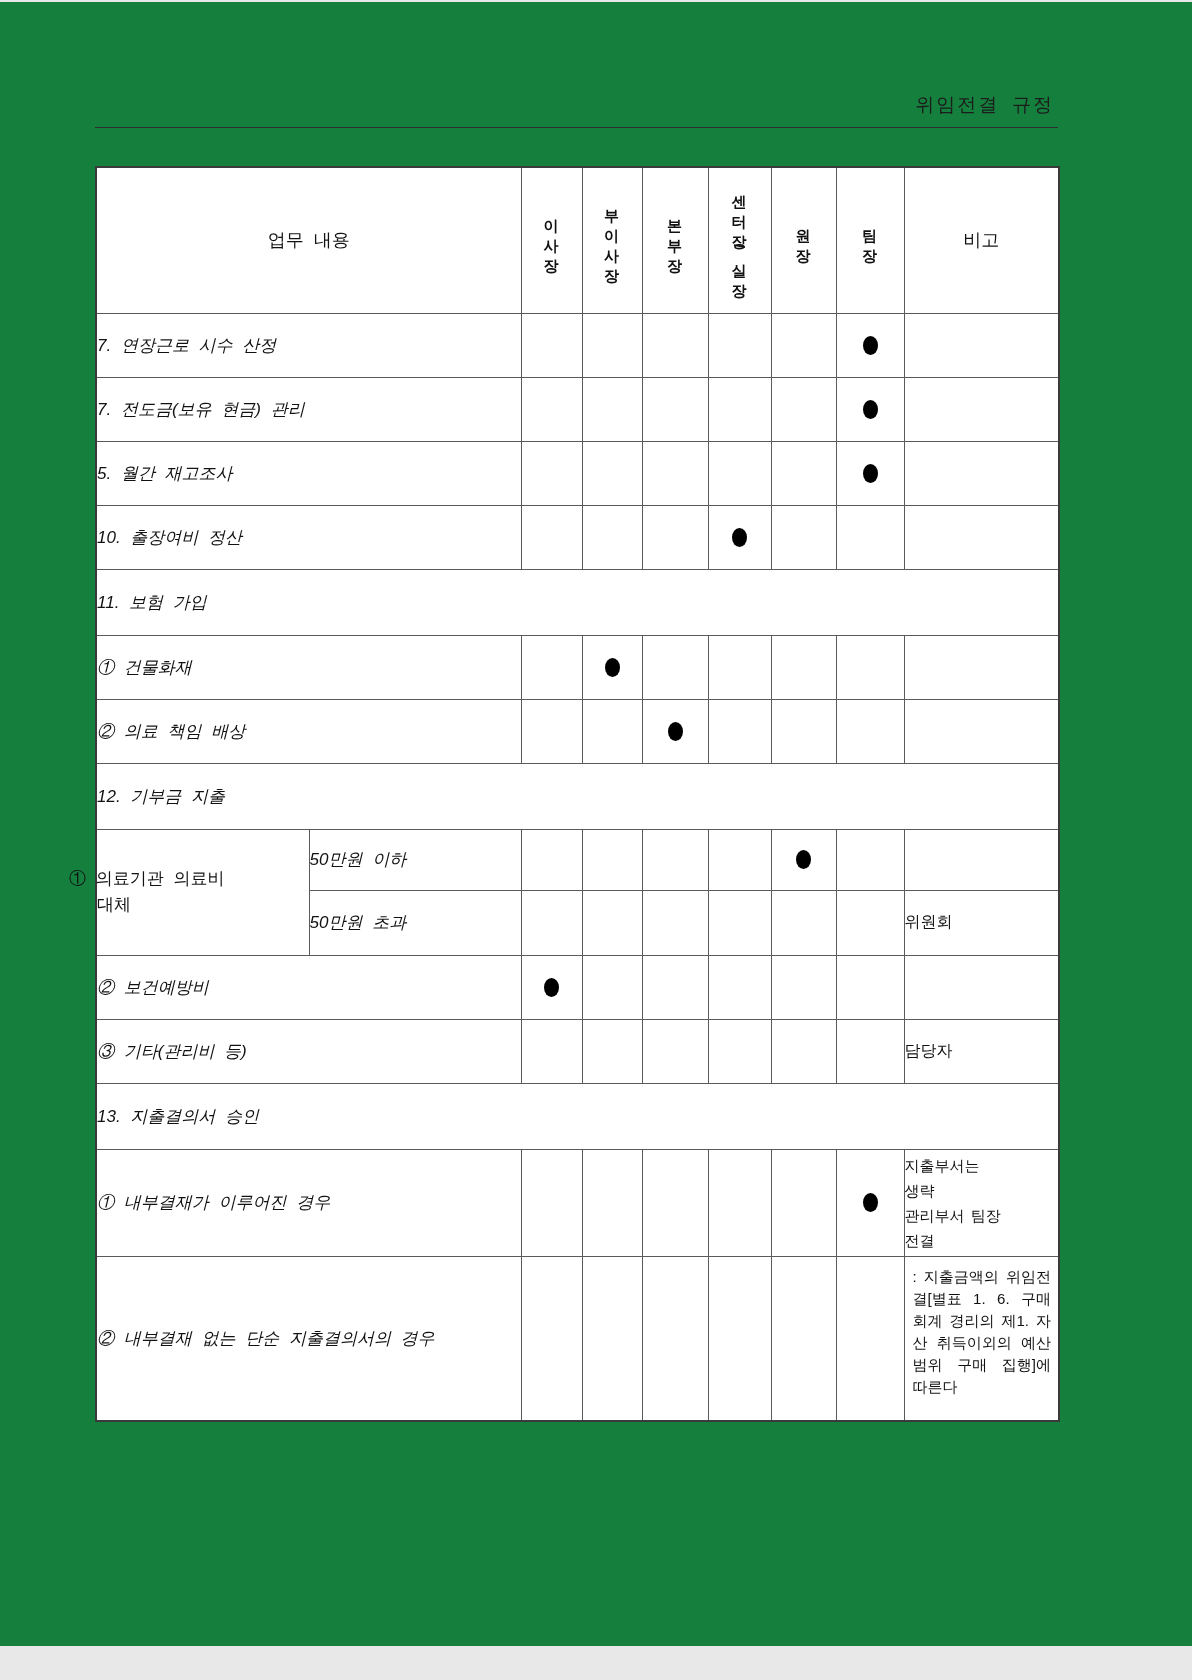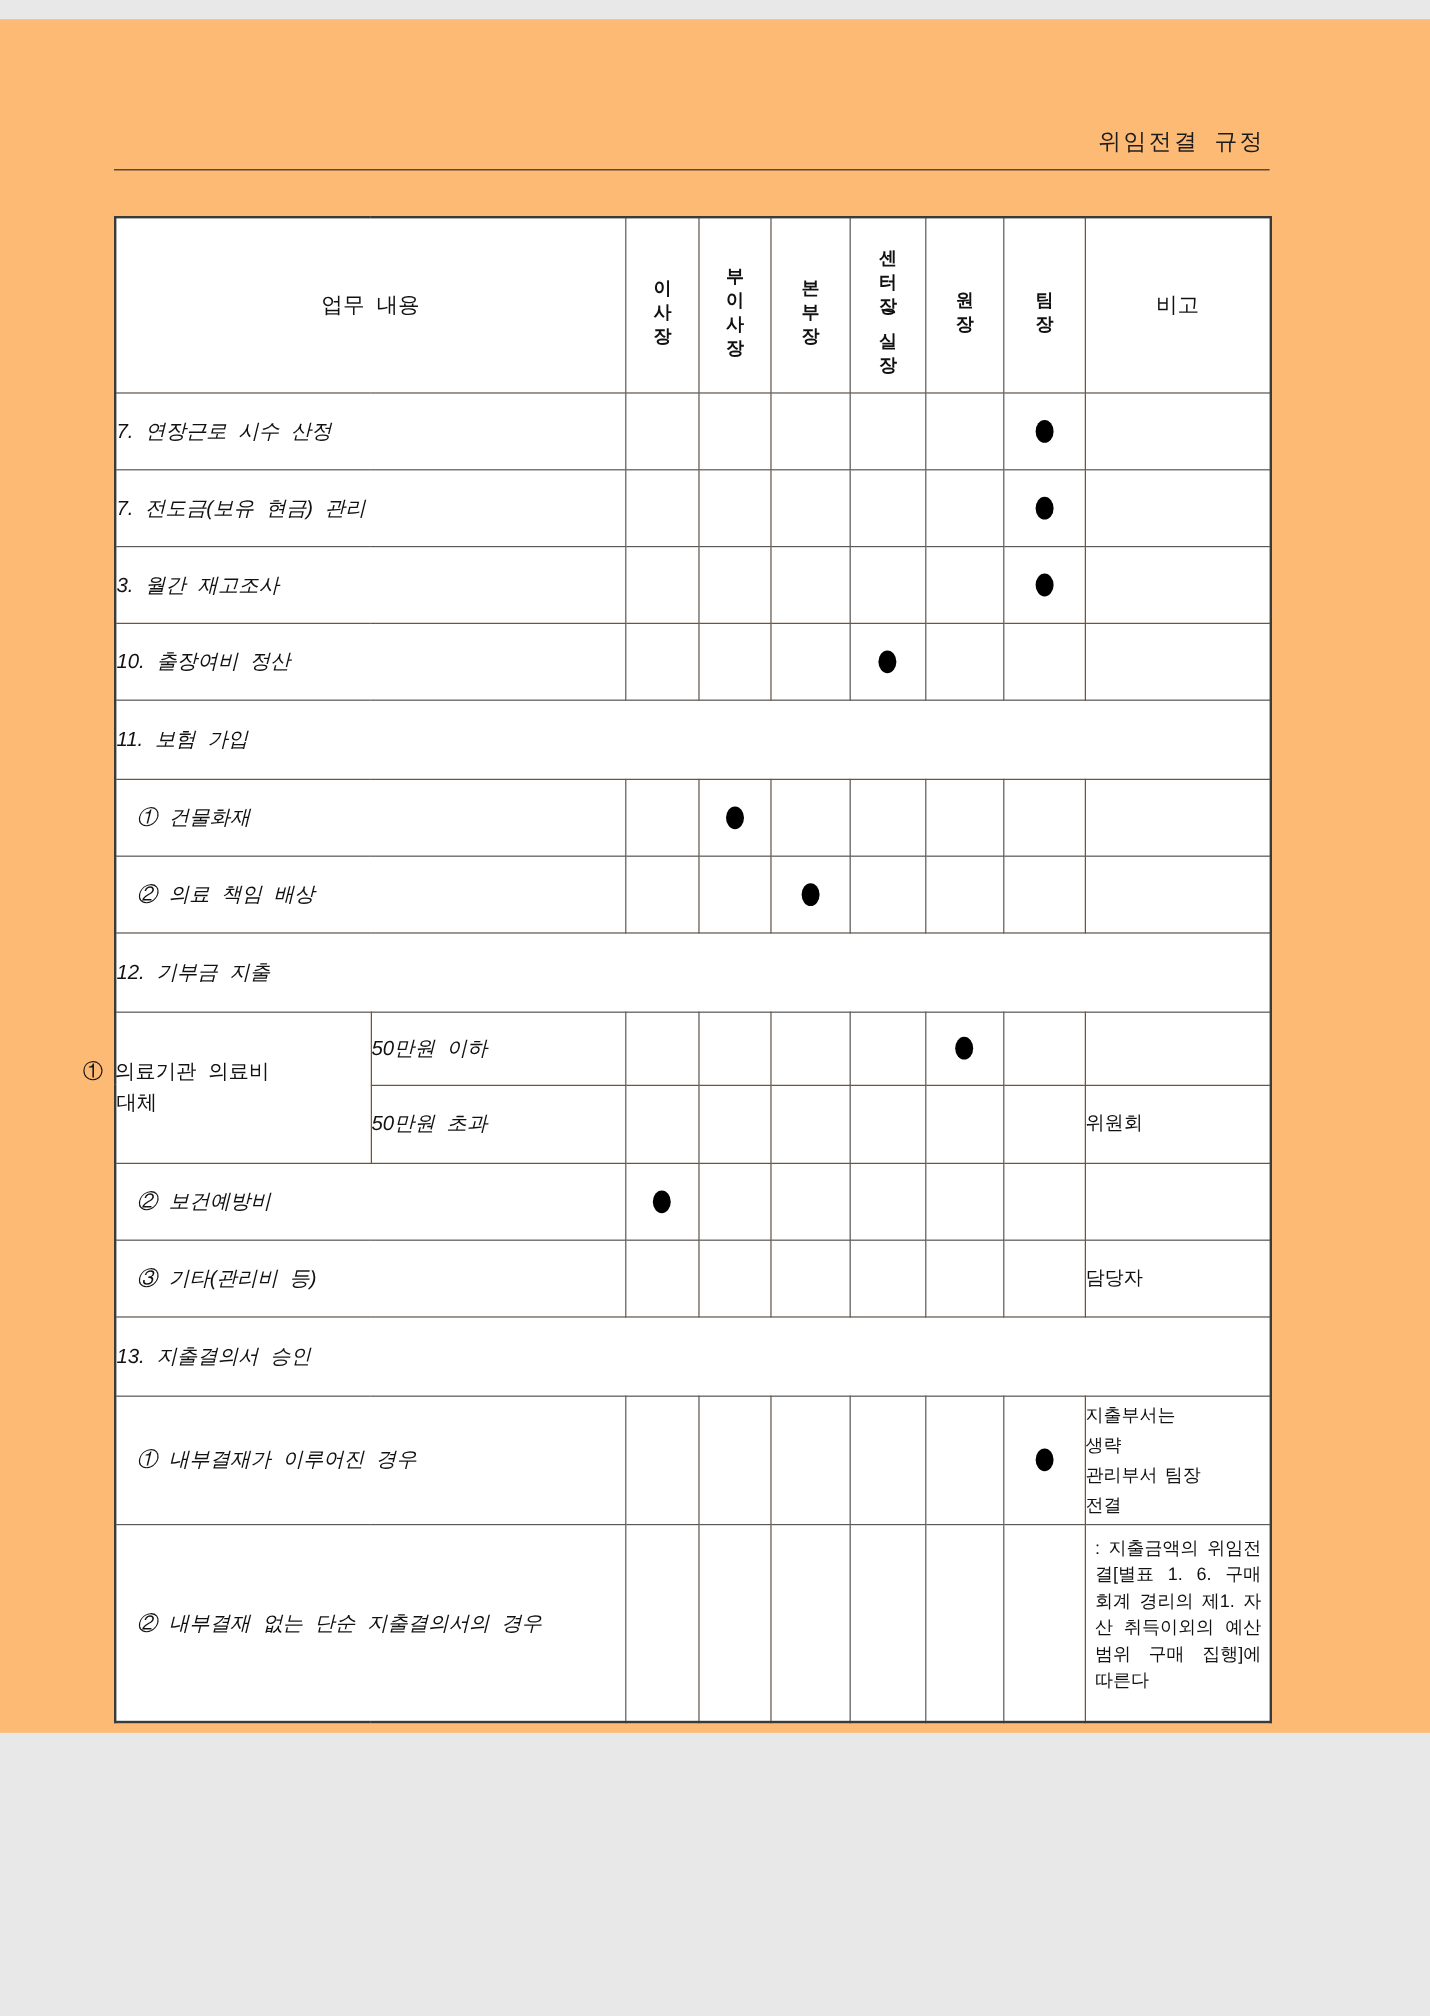--- a/index.html
+++ b/index.html
@@ -2,23 +2,23 @@
 <html><head>
 <meta charset="utf-8">
 <style>
   * { margin: 0; padding: 0; box-sizing: border-box; }
   html, body { background: #e8e8e8; }
   body { font-family: "Liberation Sans", sans-serif; color: #111; }
 
   .page {
     position: relative;
     width: 1192px;
-    height: 1428px;
-    background: #fdba74;
-    margin: 16px auto;
+    height: 1644px;
+    background: #15803d;
+    margin: 2px auto;
     overflow: hidden;
   }
 
   .content {
     position: absolute;
     left: 95px;
     top: 92px;
     width: 963px;
   }
 
@@ -82,21 +82,21 @@
     line-height: 1;
   }
 
   .cell-task, .cell-section, .cell-sub {
     font-size: 17px;
     text-align: left;
     word-spacing: 5px;
     padding-left: 12px;
     font-style: italic;
   }
-  .cell-task.indent { padding-left: 17px; }
+  .cell-task.indent { }
   .cell-sub { padding-left: 14px; }
 
   .cell-task-split {
     font-size: 17px;
     text-align: left;
     word-spacing: 5px;
     white-space: pre-line;
     padding-left: 45px;
     text-indent: -28px;
     line-height: 26px;
@@ -177,21 +177,21 @@
             <td class="cell-task" colspan="2">7. 전도금(보유 현금) 관리</td>
             <td class="cell-mark"></td>
             <td class="cell-mark"></td>
             <td class="cell-mark"></td>
             <td class="cell-mark"></td>
             <td class="cell-mark"></td>
             <td class="cell-mark"><span class="dot"></span></td>
             <td class="cell-remark"></td>
           </tr>
           <tr class="row-item">
-            <td class="cell-task" colspan="2">3. 월간 재고조사</td>
+            <td class="cell-task" colspan="2">5. 월간 재고조사</td>
             <td class="cell-mark"></td>
             <td class="cell-mark"></td>
             <td class="cell-mark"></td>
             <td class="cell-mark"></td>
             <td class="cell-mark"></td>
             <td class="cell-mark"><span class="dot"></span></td>
             <td class="cell-remark"></td>
           </tr>
           <tr class="row-item">
             <td class="cell-task" colspan="2">10. 출장여비 정산</td>

